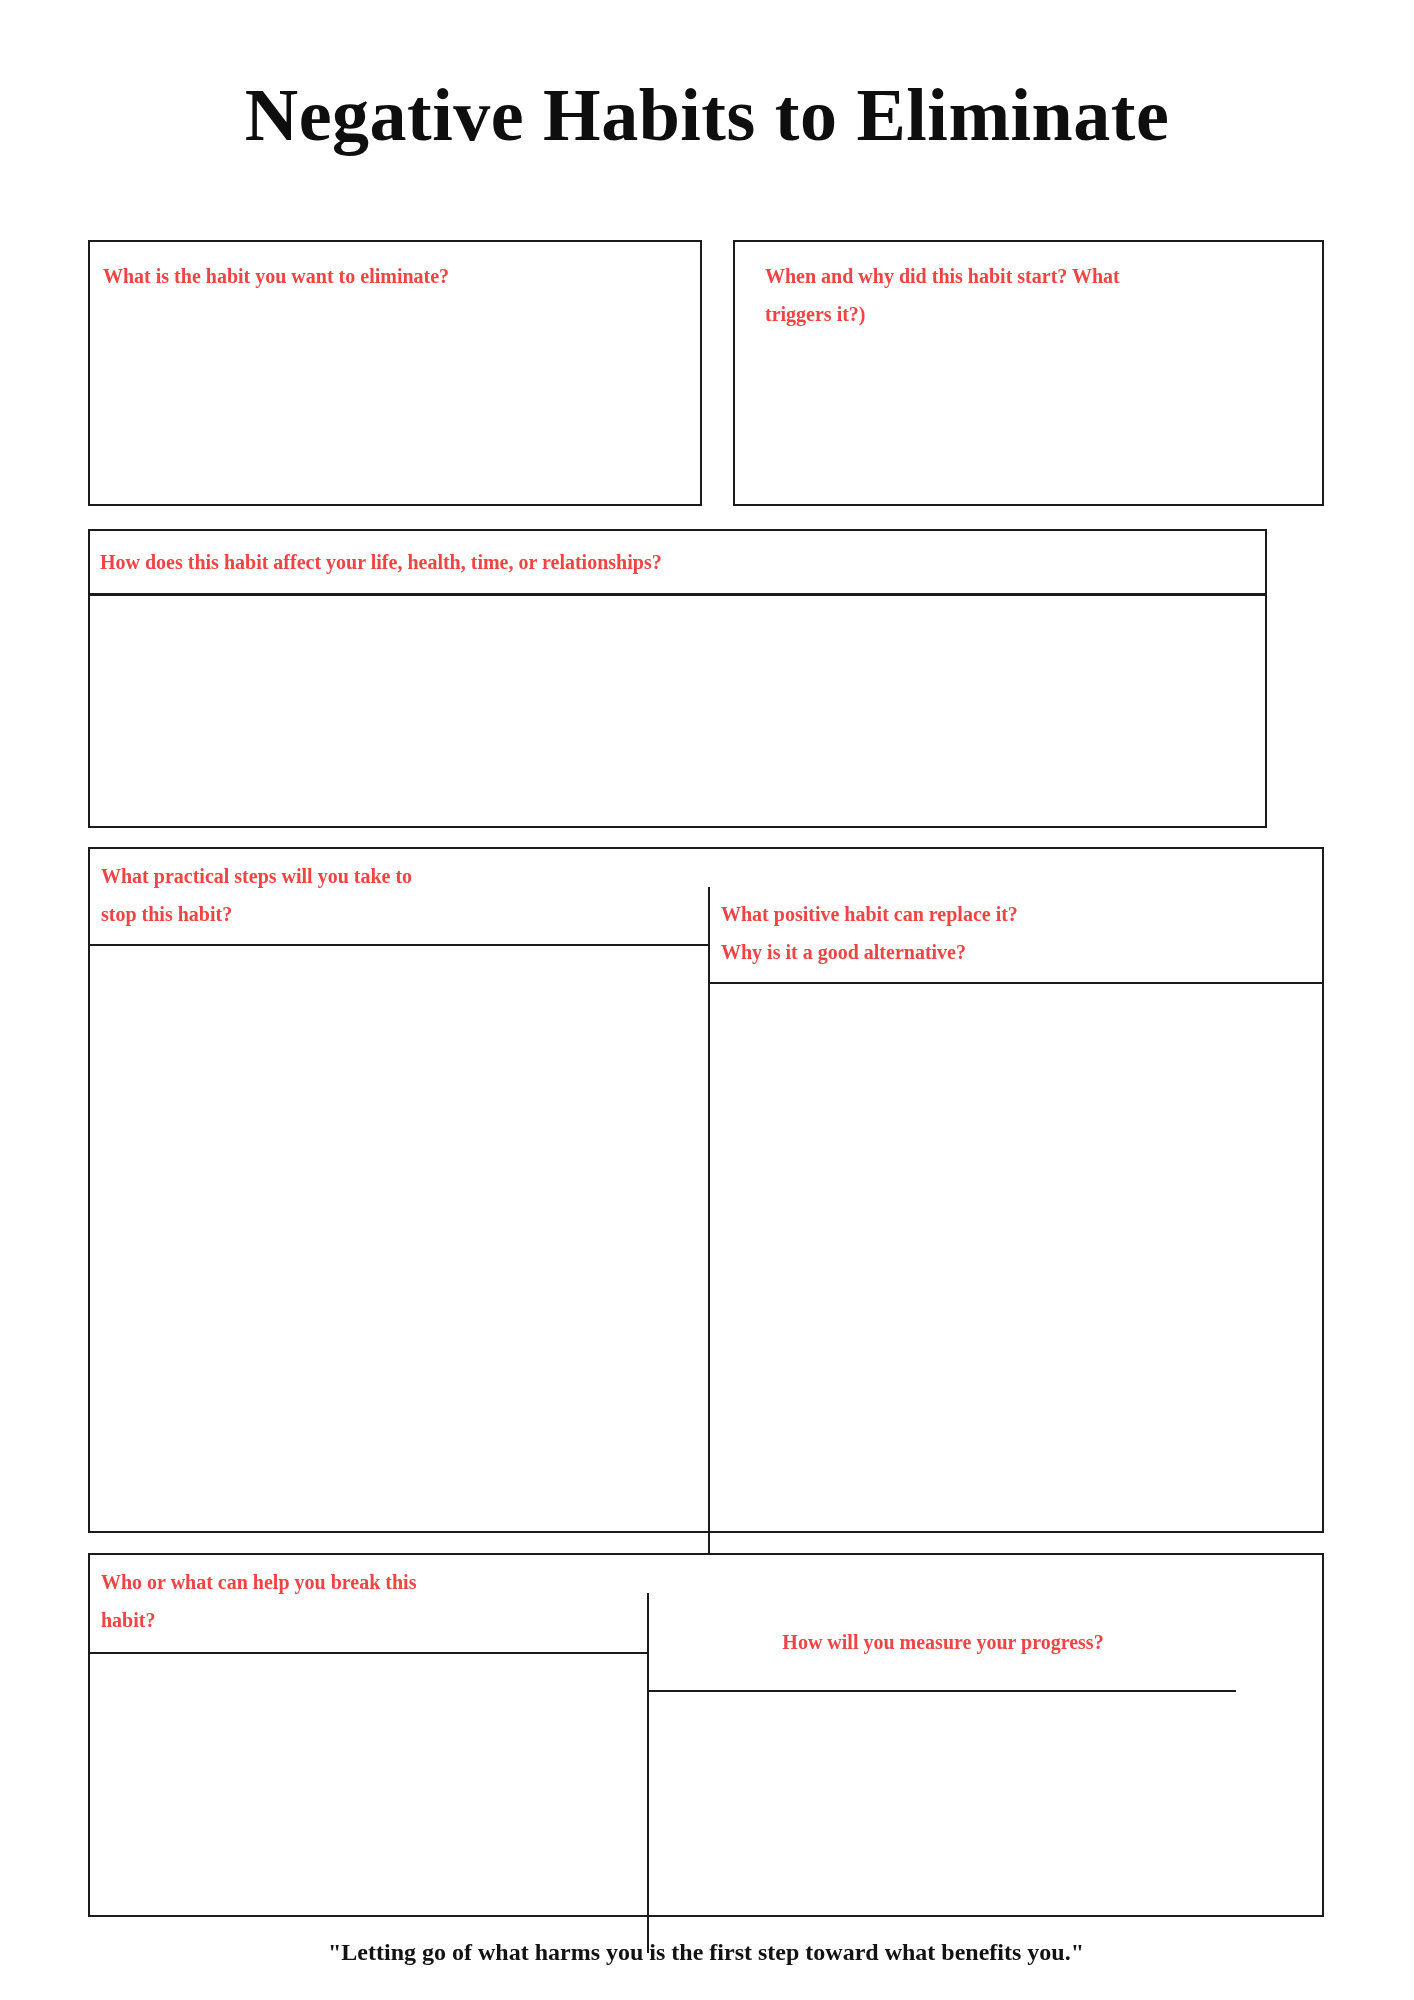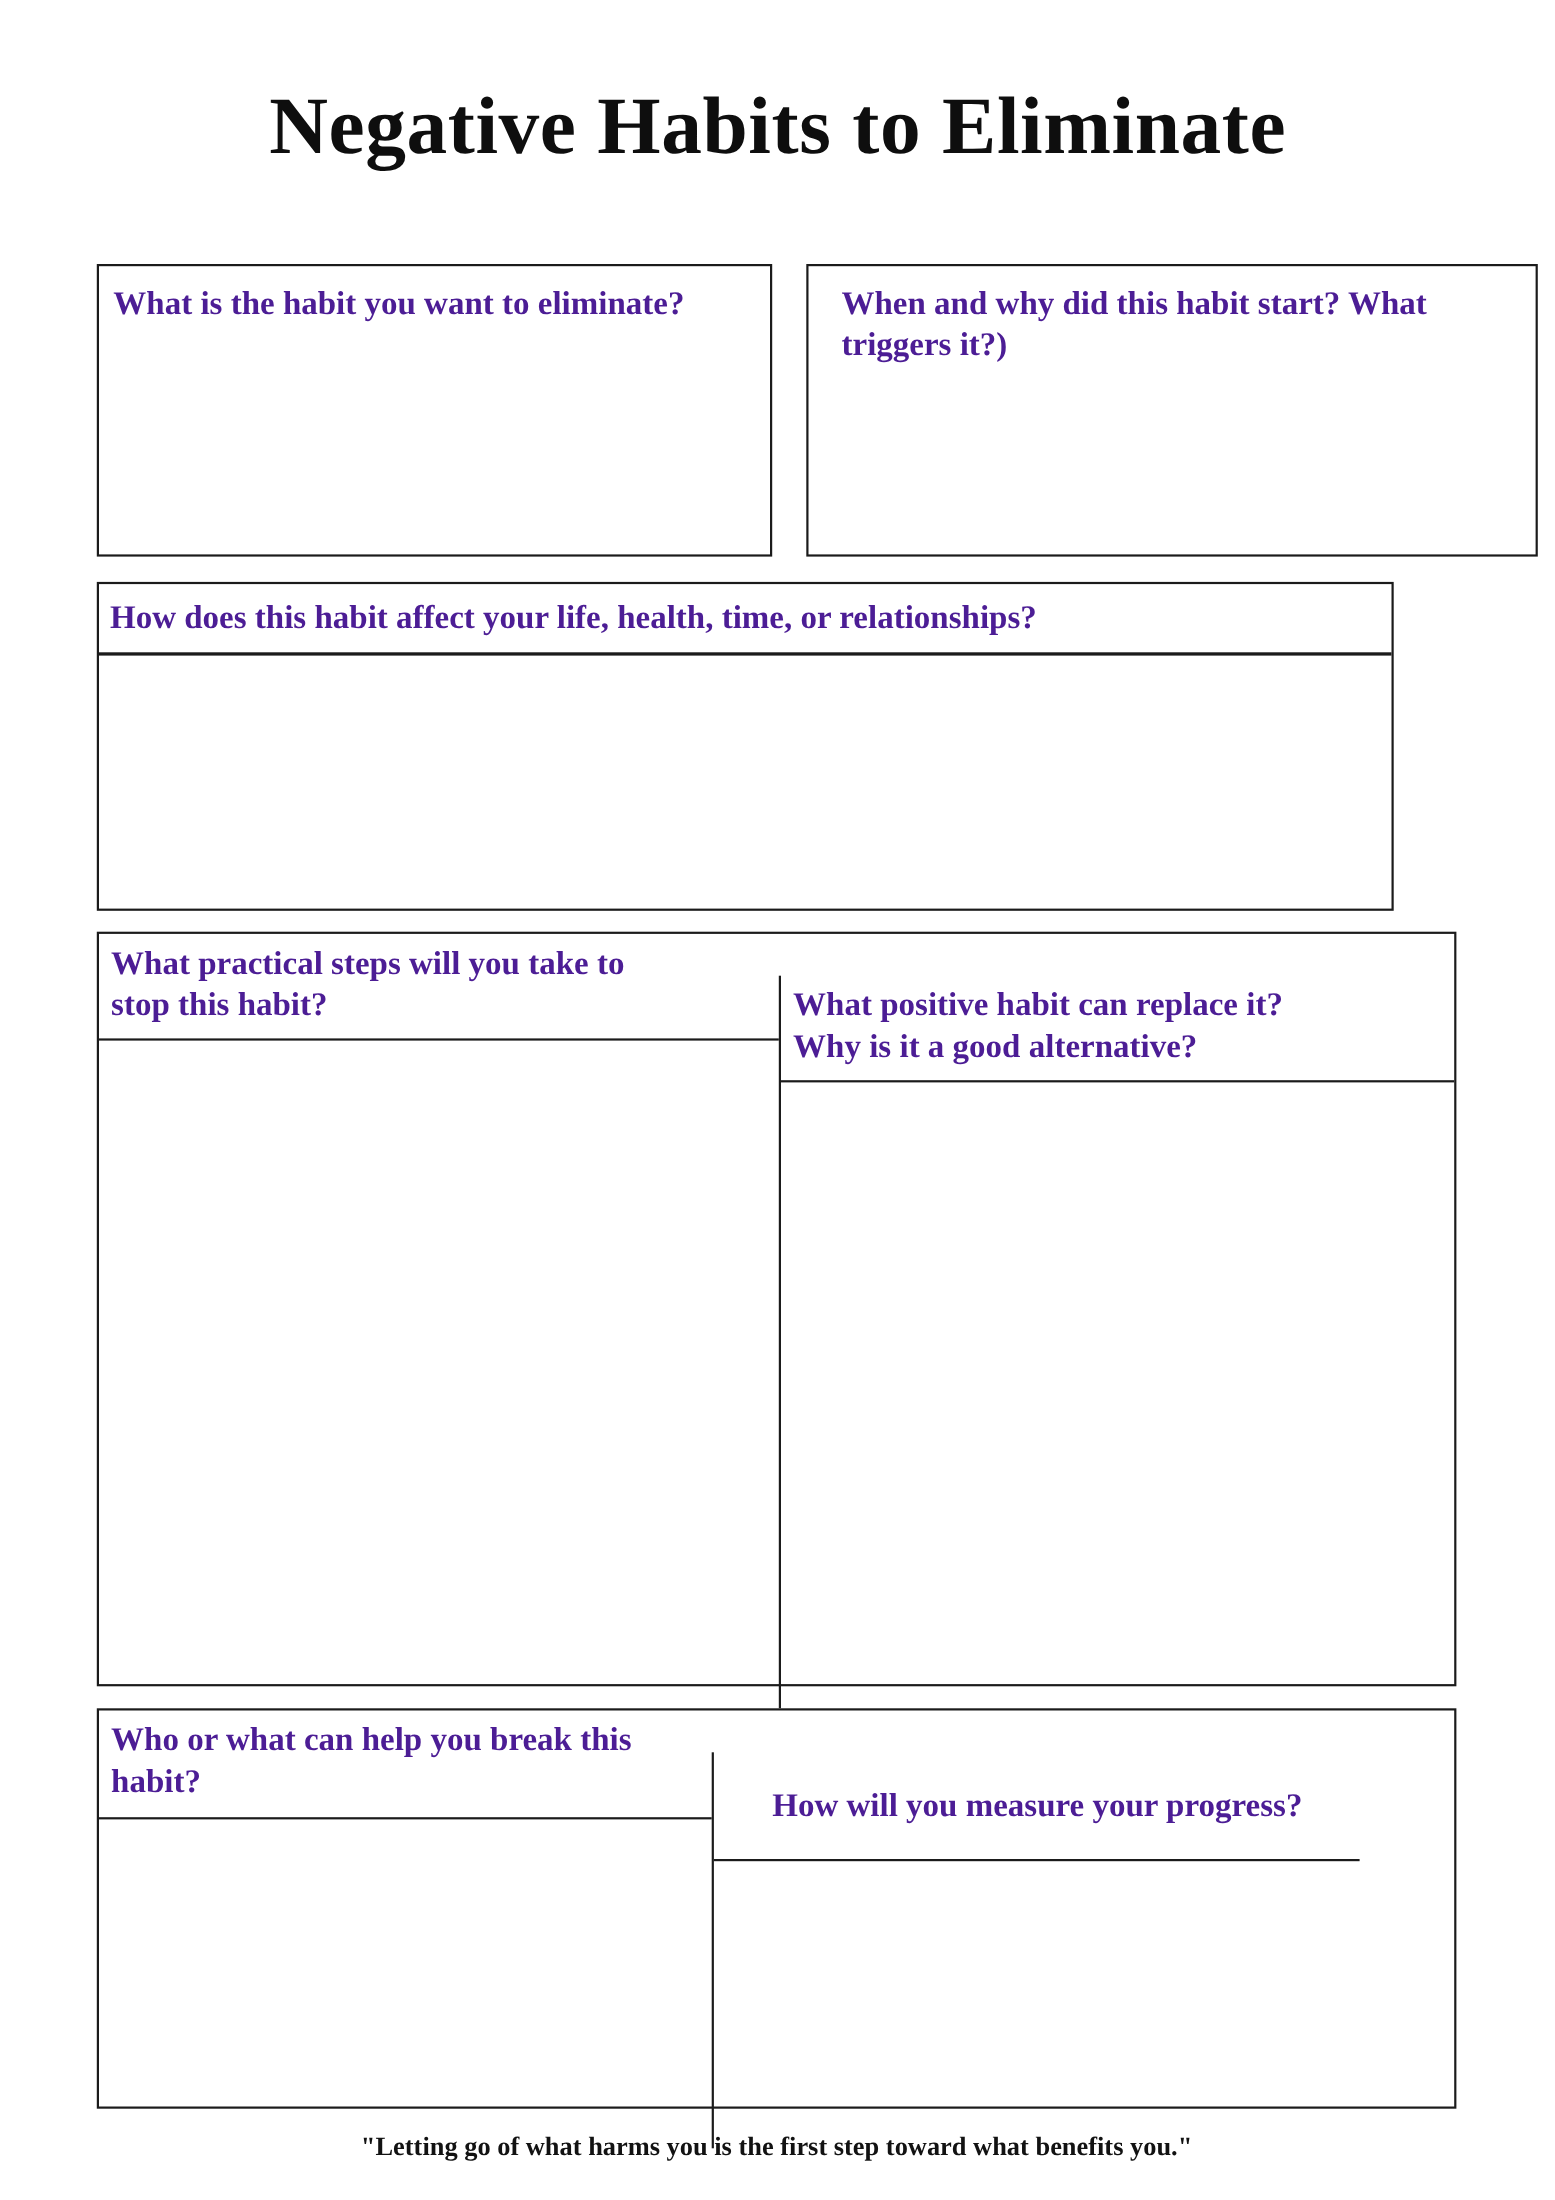--- a/index.html
+++ b/index.html
@@ -29,29 +29,29 @@
     font-weight: bold;
     letter-spacing: 0.5px;
     color: #0e0e0e;
   }
   .box {
     position: absolute;
     border: 2px solid #1b1b1b;
     background: #ffffff;
   }
   .box-label {
-    font-size: 30px;
+    font-size: 20px;
     line-height: 38px;
     font-weight: bold;
     white-space: pre-line;
-    color: #4c1d95;
+    color: #ef4444;
   }
   
   .q-habit    { left: 88px;  top: 240px; width: 614px; height: 266px; padding: 15px 18px 0 13px; }
-  .q-trigger  { left: 733px; top: 240px; width: 665px; height: 266px; padding: 15px 14px 0 30px; }
+  .q-trigger  { left: 733px; top: 240px; width: 591px; height: 266px; padding: 15px 14px 0 30px; }
   
   .sec-impact { left: 88px; top: 529px; width: 1179px; height: 299px; }
   .sec-impact .hdr-row {
     height: 65px;
     border-bottom: 3px solid #1b1b1b;
     display: flex; align-items: center;
     padding-left: 10px; padding-right: 10px;
   }
   .sec-impact .body-row { height: 231px; }
   

